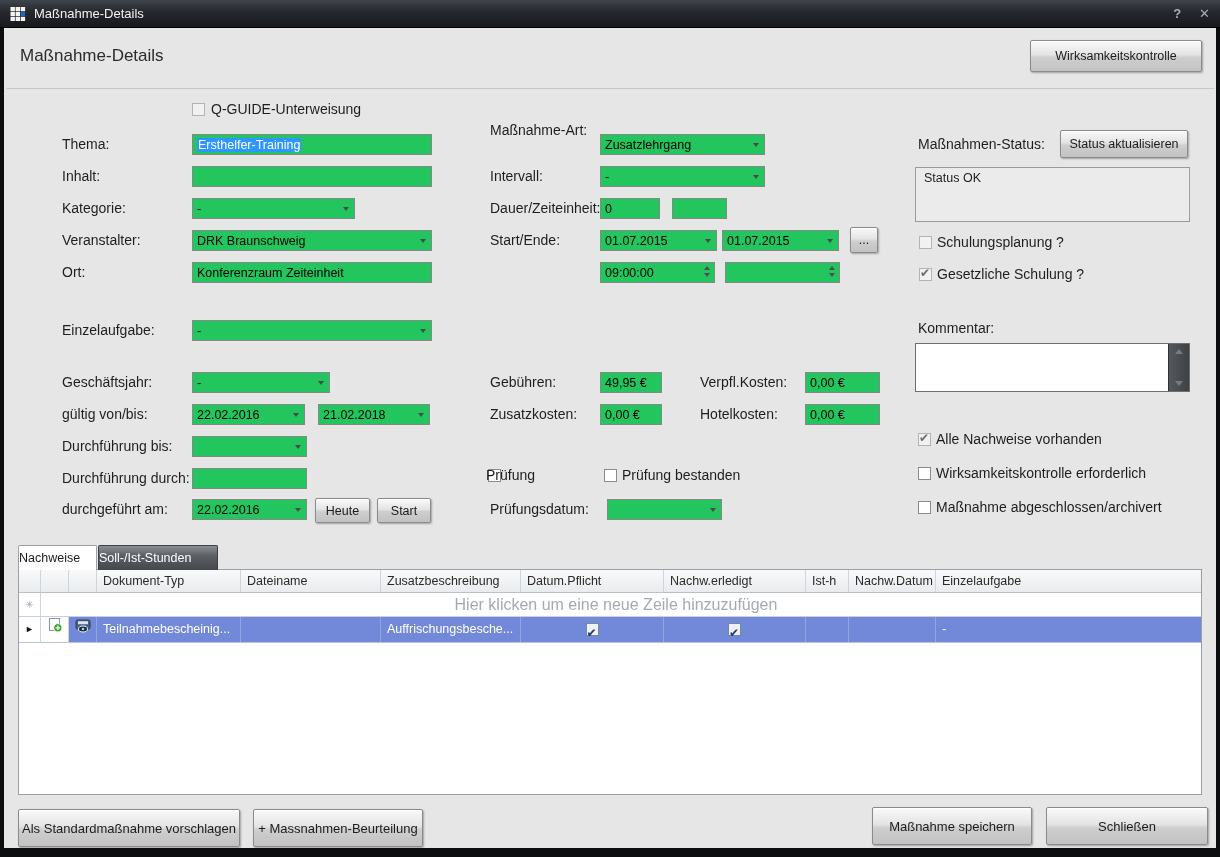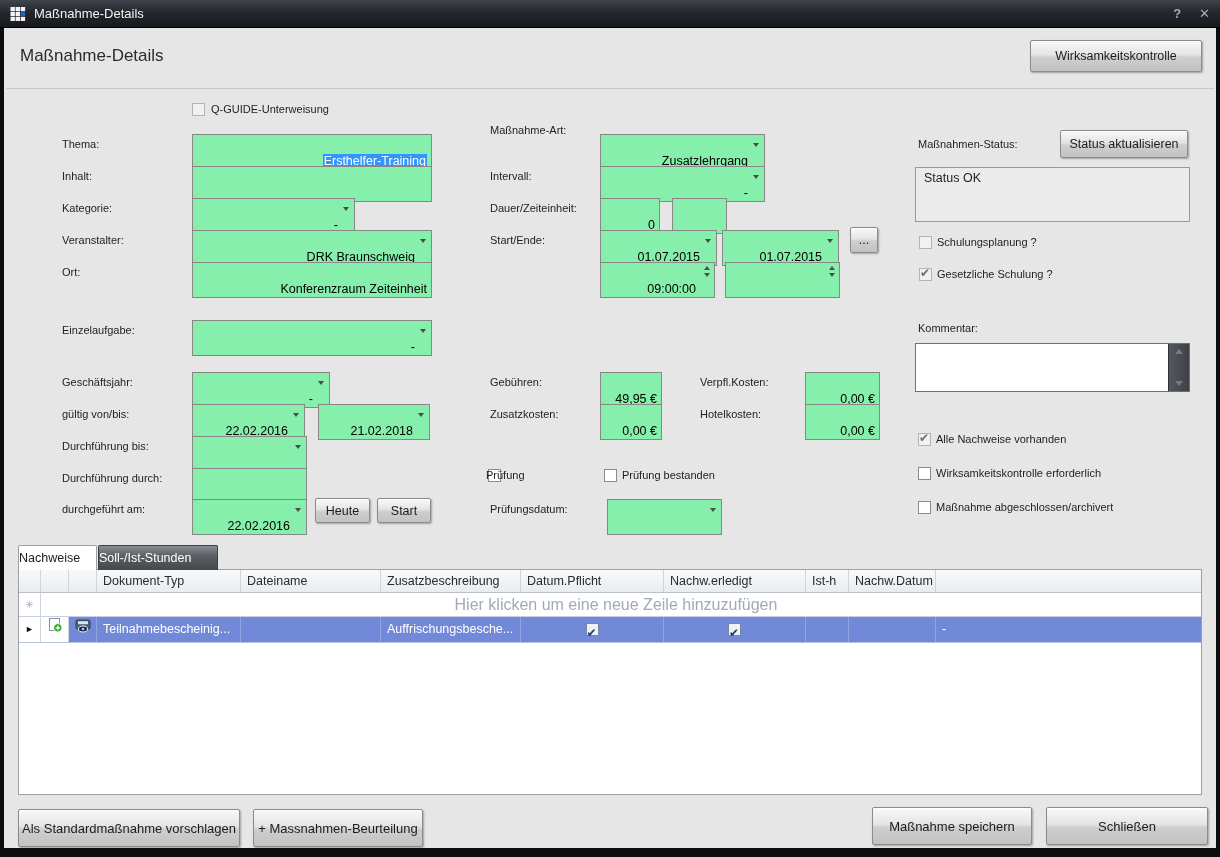--- a/index.html
+++ b/index.html
@@ -15,23 +15,23 @@
   .title-text { color:#f2f2f2; font-size:13px; }
   .tb-right { position:absolute; right:10px; top:0; height:28px; display:flex; align-items:center; gap:18px; }
   .tb-btn { color:#a8adb5; font-size:13px; font-weight:bold; cursor:default; line-height:28px; }
 
   
   .content-bg { position:absolute; left:4px; right:4px; top:28px; bottom:9px; background:#e6e6e6; }
   .page-title { position:absolute; left:20px; top:46px; font-size:17px; color:#2b2b2b; }
   .hsep { position:absolute; left:6px; right:6px; top:88px; height:1px; background:#c8c8c8; }
 
   
-  .lbl { position:absolute; font-size:11px; color:#1e1e1e; line-height:21px; white-space:nowrap; }
-  .txt, .dd, .spin { position:absolute; height:21px; background:#86efac; border:1px solid #878787;
-    font-size:12.5px; color:#000; line-height:19px; padding:17px 4px; white-space:nowrap; overflow:hidden;text-align:right; }
+  .lbl { position:absolute; font-size:14px; color:#1e1e1e; line-height:21px; white-space:nowrap; }
+  .txt, .dd, .spin { position:absolute; height:21px; background:#22c55e; border:1px solid #878787;
+    font-size:12.5px; color:#000; line-height:19px; padding:1px 4px; white-space:nowrap; overflow:hidden; }
   .dd { padding-right:16px; }
   .dd-arrow { position:absolute; right:5px; top:8px; width:0; height:0;
     border-left:3.5px solid transparent; border-right:3.5px solid transparent; border-top:4.5px solid #4a4a4a; }
   .spin { padding-right:18px; }
   .spin-arrows { position:absolute; right:4px; top:3px; display:flex; flex-direction:column; gap:3px; }
   .spin-arrows .up { width:0;height:0;border-left:3.5px solid transparent;border-right:3.5px solid transparent;border-bottom:4.5px solid #4f4f4f; }
   .spin-arrows .dn { width:0;height:0;border-left:3.5px solid transparent;border-right:3.5px solid transparent;border-top:4.5px solid #4f4f4f; }
   .sel { background:#2f96ff; color:#fff; padding:0 1px; }
 
   .btn { position:absolute; display:flex; align-items:center; justify-content:center;
@@ -248,20 +248,21 @@
       <div class="g-hcell gc0"></div>
       <div class="g-hcell gc1"></div>
       <div class="g-hcell gc2"></div>
       <div class="g-hcell gc3">Dokument-Typ</div>
       <div class="g-hcell gc4">Dateiname</div>
       <div class="g-hcell gc5">Zusatzbeschreibung</div>
       <div class="g-hcell gc6">Datum.Pflicht</div>
       <div class="g-hcell gc7">Nachw.erledigt</div>
       <div class="g-hcell gc8">Ist-h</div>
       <div class="g-hcell gc9">Nachw.Datum</div>
+      <div class="g-hcell gc10">Einzelaufgabe</div>
     </div>
     <div class="g-row g-hint">
       <div class="star-cell">
           <span class="star-glyph">✳</span>
         </div>
       <div class="hint-text">Hier klicken um eine neue Zeile hinzuzufügen</div>
     </div>
     <div class="g-row g-data">
       <div class="g-dcell white gc0">
           <span class="row-marker">►</span>

